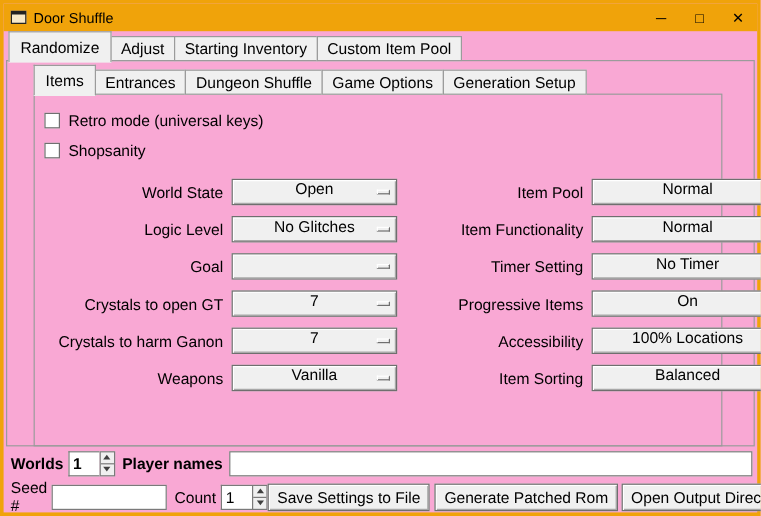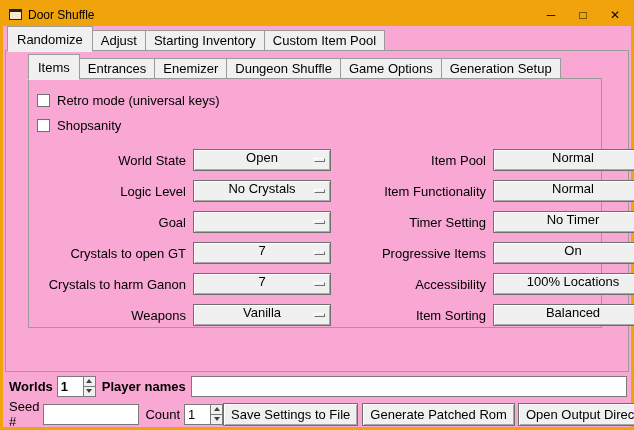--- a/index.html
+++ b/index.html
@@ -69,21 +69,21 @@
     margin-top: -1px;
     height: 322px;
     padding-top: 5px;
     position: relative; z-index: 1;
   }
 
   .inner-tabs { margin-left: 22px; padding-left: 0; }
   .inner-panel {
     border: 1px solid #9b9b9b;
     margin: -1px 26px 16px 22px;
-    height: 250px;
+    height: 294px;
     padding: 6px 6px 0 6px;
     position: relative; z-index: 1;
   }
 
   
   .check-row { display: flex; align-items: center; height: 20px; margin: 5px 0 0 2px; cursor: default; }
   .checkbox {
     width: 13px; height: 13px;
     background: #fff;
     border: 1px solid #707070;
@@ -184,21 +184,20 @@
       <div class="tab">Adjust</div>
       <div class="tab">Starting Inventory</div>
       <div class="tab">Custom Item Pool</div>
     </div>
 
     <div class="outer-panel">
 
       <div class="tabs inner-tabs">
         <div class="tab active">Items</div>
         <div class="tab">Entrances</div>
-        <div class="tab">Enemizer</div>
         <div class="tab">Dungeon Shuffle</div>
         <div class="tab">Game Options</div>
         <div class="tab">Generation Setup</div>
       </div>
 
       <div class="inner-panel">
 
         <div class="check-row">
           <span class="checkbox"></span>
           <span>Retro mode (universal keys)</span>
@@ -216,21 +215,21 @@
             <span class="om-indicator"></span>
           </div>
           <div class="flabel">Item Pool</div>
           <div class="optionmenu">
             <span>Normal</span>
 
           </div>
 
           <div class="flabel">Logic Level</div>
           <div class="optionmenu">
-            <span>No Crystals</span>
+            <span>No Glitches</span>
             <span class="om-indicator"></span>
           </div>
           <div class="flabel">Item Functionality</div>
           <div class="optionmenu">
             <span>Normal</span>
 
           </div>
 
           <div class="flabel">Goal</div>
           <div class="optionmenu">

